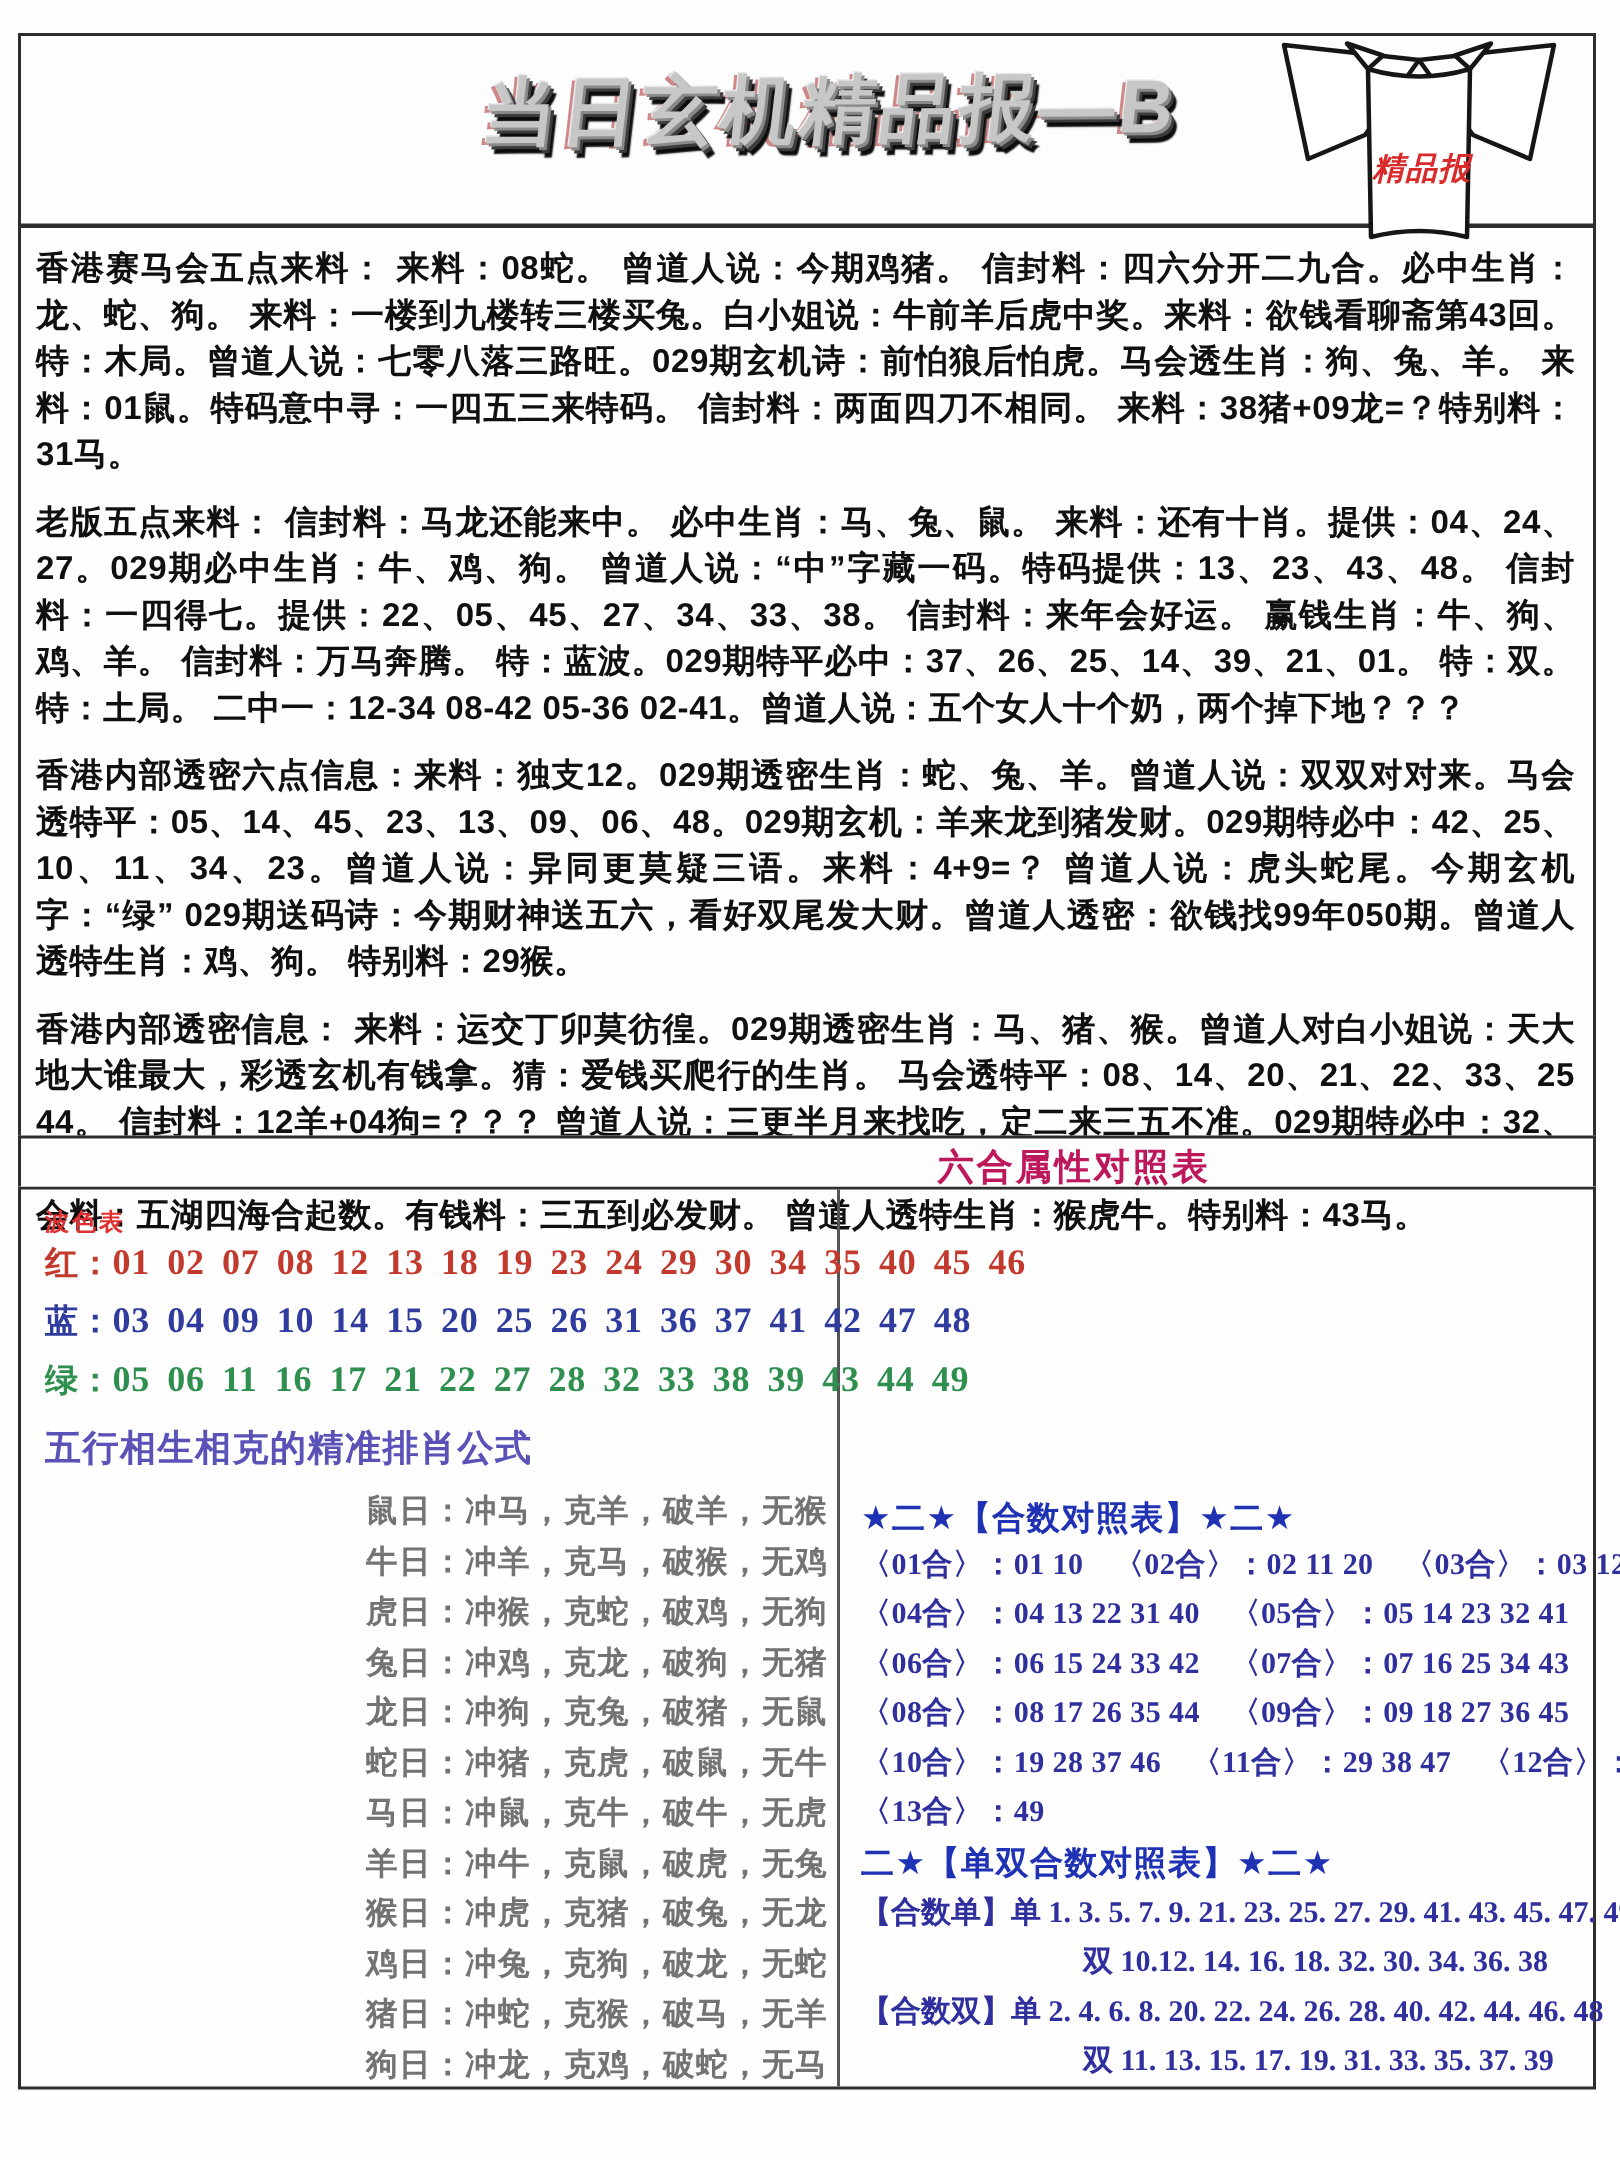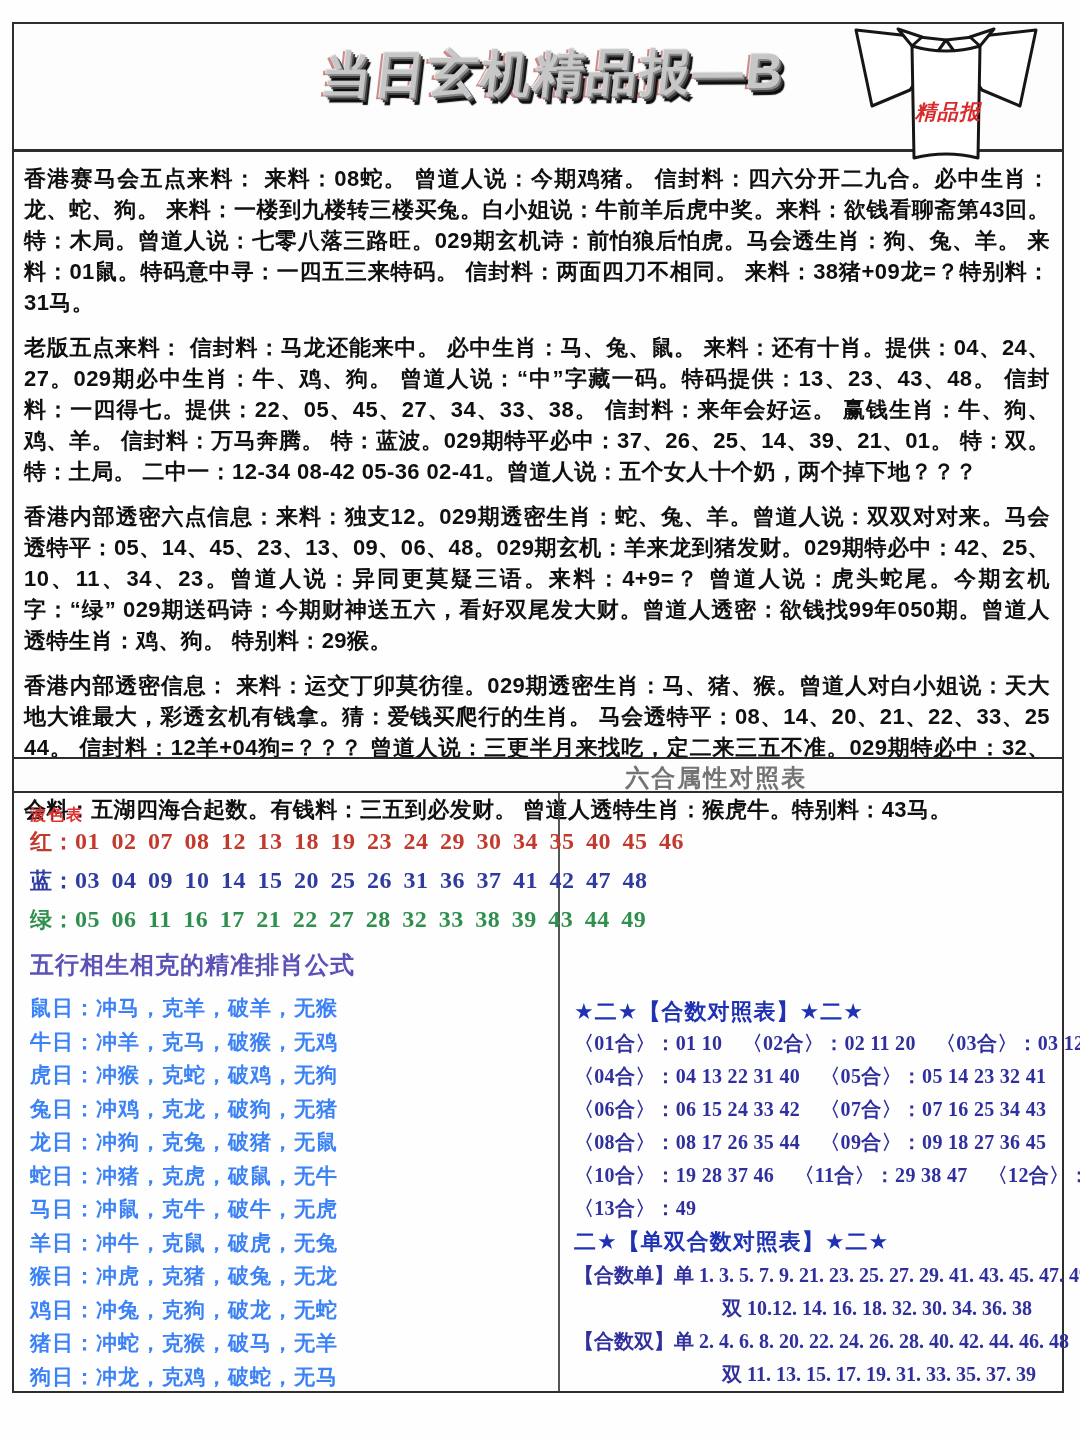--- a/index.html
+++ b/index.html
@@ -20,33 +20,33 @@
 
   
   .body-box{height:605px;border-left:2px solid #2e2e2e;border-right:2px solid #2e2e2e;
     padding:11px 12px 0 10px;background:#fefefe;}
   .para{margin:0 0 14px;font-size:22px;font-weight:bold;line-height:31px;
     text-align:justify;letter-spacing:.4px;color:#101010;}
 
   
   .section-band{position:relative;height:34px;border:2px solid #2e2e2e;border-bottom:none;background:#fdfdfd;}
   .section-title{position:absolute;left:67%;top:3px;transform:translateX(-50%);
-    font-size:24px;font-weight:bold;color:#737373;letter-spacing:2px;white-space:nowrap;}
+    font-size:24px;font-weight:bold;color:#be185d;letter-spacing:2px;white-space:nowrap;}
 
   
   .table-box{display:flex;height:602px;border:2px solid #2e2e2e;background:#fefefe;}
   .col-left{width:546px;border-right:2px solid #555;padding:10px 6px 0 16px;}
   .col-right{flex:1;padding:0 6px 0 14px;}
 
   .wave-title{font-size:16px;font-weight:bold;color:#e03030;letter-spacing:2px;margin:2px 0 1px;}
   .wave-row{font-size:22px;font-weight:bold;margin-bottom:9px;letter-spacing:.5px;white-space:nowrap;}
   .wave-row .wave-nums{font-family:"Liberation Serif","DejaVu Serif",serif;font-size:24px;word-spacing:5px;}
 
   .formula-title{font-size:24px;font-weight:bold;color:#5b52b8;letter-spacing:1px;margin:14px 0 10px;}
-  .formula-row{font-size:21px;font-weight:bold;color:#3b82f6;line-height:33.5px;letter-spacing:1px;white-space:nowrap;}
+  .formula-row{font-size:21px;font-weight:bold;color:#737373;line-height:33.5px;letter-spacing:1px;white-space:nowrap;text-align:right;}
 
   .col-right{color:#2f2f9d;font-weight:bold;}
   .hesu-title{margin-top:204px;font-size:22px;letter-spacing:1px;color:#1f32b4;}
   .hesu-row{font-size:20px;line-height:33px;font-family:"Liberation Serif","DejaVu Serif",serif;
     font-weight:bold;letter-spacing:.3px;white-space:nowrap;}
   .ds-title{font-size:22px;letter-spacing:1px;color:#1f32b4;line-height:34px;}
   .ds-line1{font-size:20px;line-height:33px;font-family:"Liberation Serif","DejaVu Serif",serif;white-space:nowrap;}
   .ds-line2{font-size:20px;line-height:33px;font-family:"Liberation Serif","DejaVu Serif",serif;padding-left:148px;white-space:nowrap;}
 </style>
 </head>

